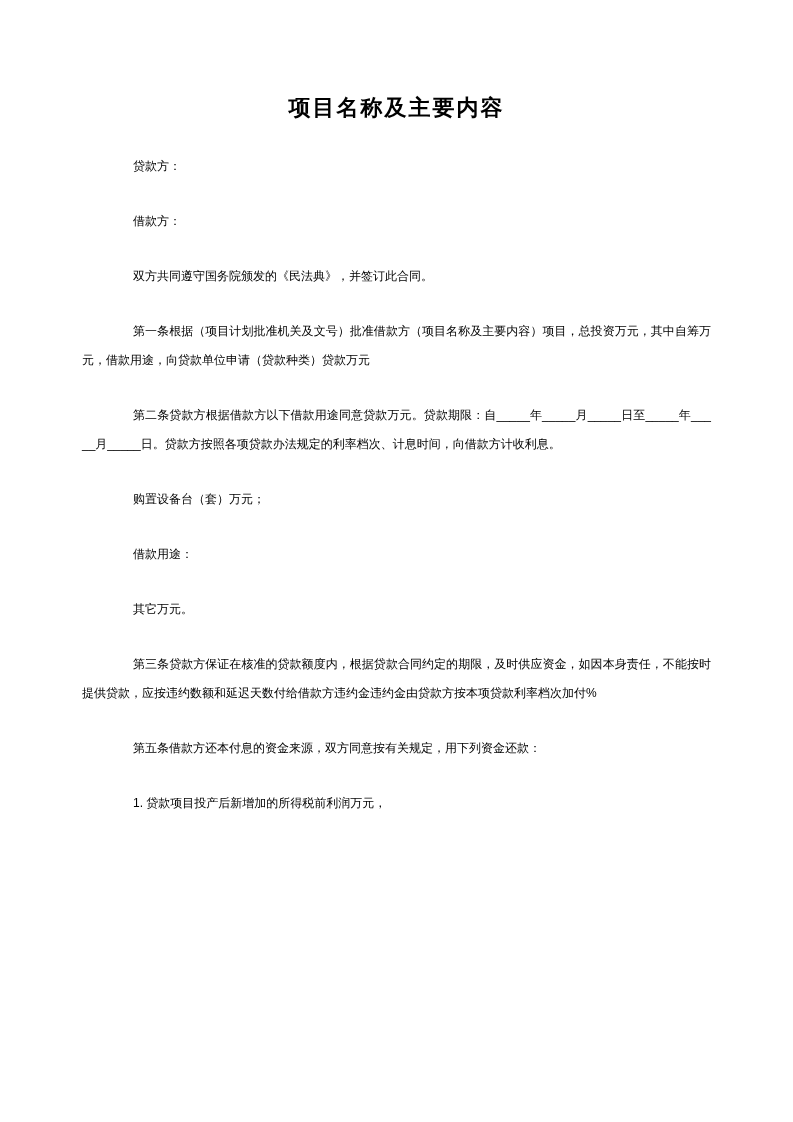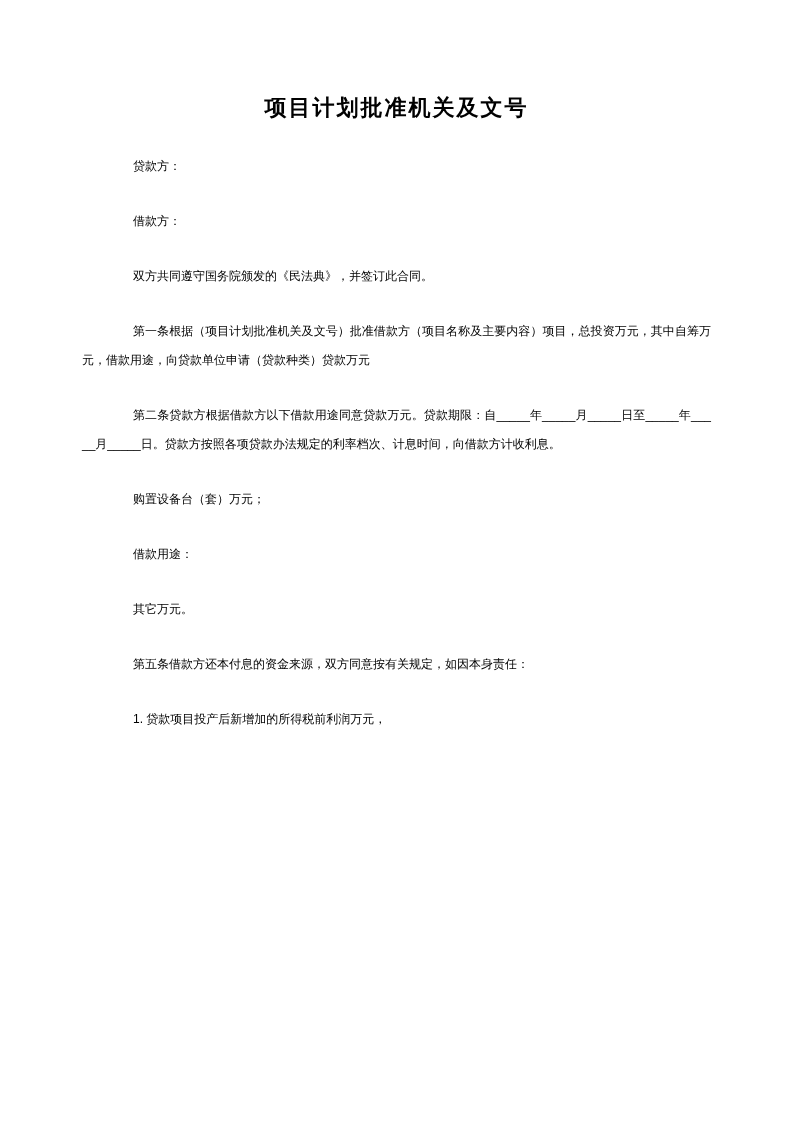--- a/index.html
+++ b/index.html
@@ -32,25 +32,26 @@
     margin: 0 0 26px 0;
     text-indent: 51px;
     text-align: justify;
     word-break: break-all;
   }
 </style>
 </head>
 <body>
 
 <div class="page">
-  <h1 class="doc-title">项目计划批准机关及文号</h1>
+  <h1 class="doc-title">项目名称及主要内容</h1>
 
   <p class="para">贷款方：</p>
   <p class="para">借款方：</p>
   <p class="para">双方共同遵守国务院颁发的《民法典》，并签订此合同。</p>
   <p class="para">第一条根据（项目计划批准机关及文号）批准借款方（项目名称及主要内容）项目，总投资万元，其中自筹万元，借款用途，向贷款单位申请（贷款种类）贷款万元</p>
   <p class="para">第二条贷款方根据借款方以下借款用途同意贷款万元。贷款期限：自_____年_____月_____日至_____年_____月_____日。贷款方按照各项贷款办法规定的利率档次、计息时间，向借款方计收利息。</p>
   <p class="para">购置设备台（套）万元；</p>
   <p class="para">借款用途：</p>
   <p class="para">其它万元。</p>
-  <p class="para">第五条借款方还本付息的资金来源，双方同意按有关规定，如因本身责任：</p>
+  <p class="para">第三条贷款方保证在核准的贷款额度内，根据贷款合同约定的期限，及时供应资金，如因本身责任，不能按时提供贷款，应按违约数额和延迟天数付给借款方违约金违约金由贷款方按本项贷款利率档次加付%</p>
+  <p class="para">第五条借款方还本付息的资金来源，双方同意按有关规定，用下列资金还款：</p>
   <p class="para">1. 贷款项目投产后新增加的所得税前利润万元，</p>
 </div>
 
 </body></html>

